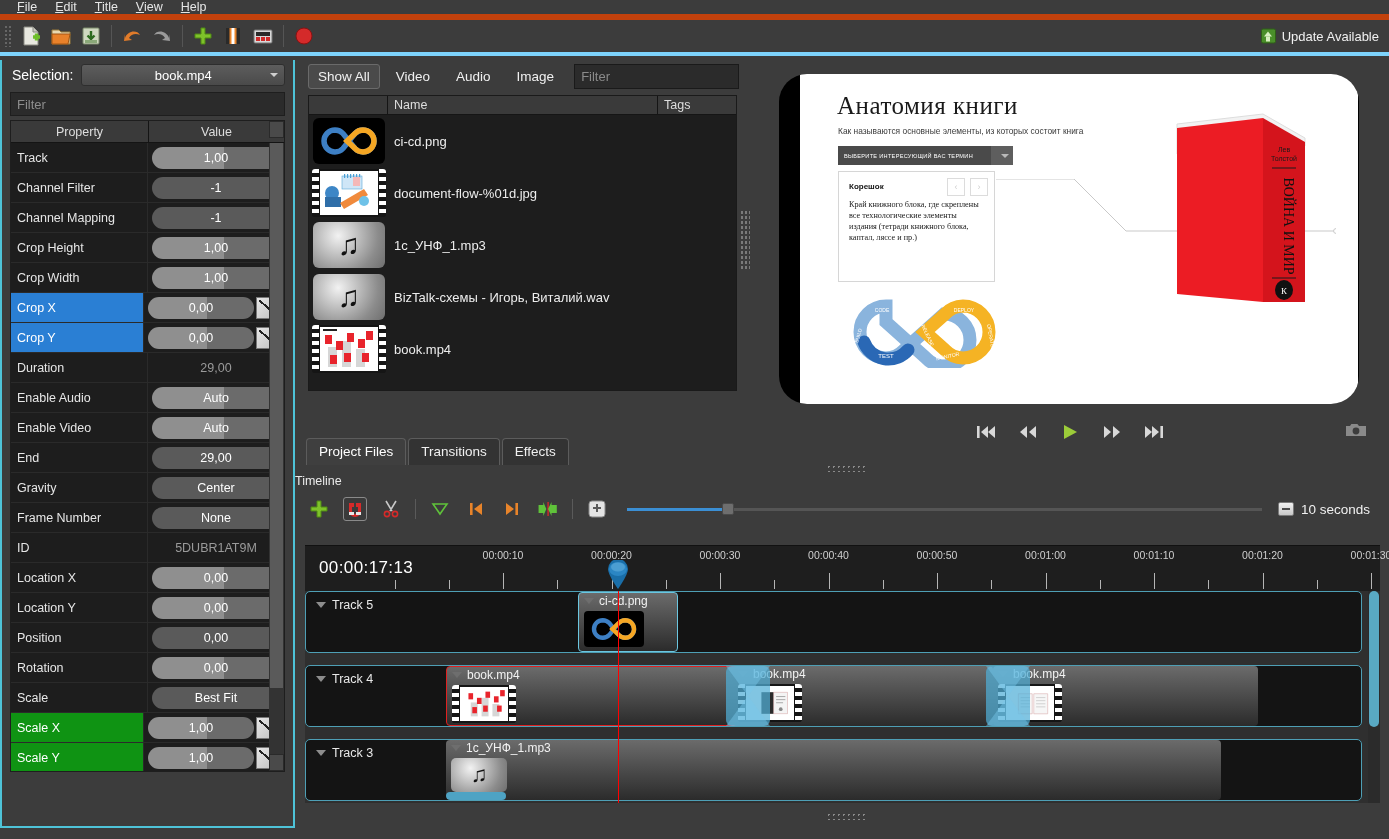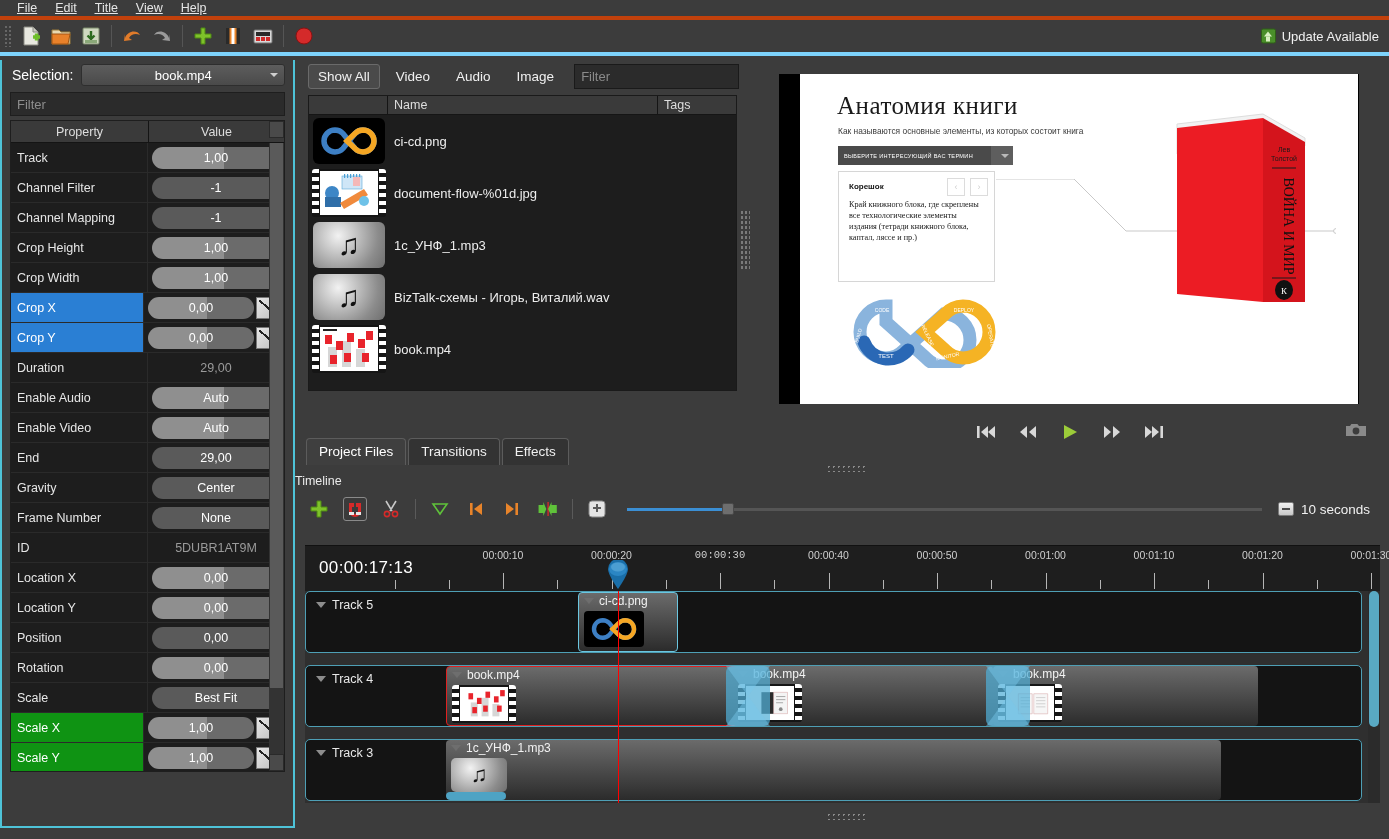--- a/index.html
+++ b/index.html
@@ -7,21 +7,21 @@
   body {
     background:#3c3c3c;
     font-family:"Liberation Sans", sans-serif;
     font-size:12.5px;
     color:#e8e8e8;
     -webkit-font-smoothing:antialiased;
   }
   .app { position:relative; width:1389px; height:839px; background:#3c3c3c; }
 
   
-  .menubar { height:20px; background:#3c3c3c; display:flex; align-items:center; padding-left:8px; border-bottom:4px solid #c2410c;text-decoration:underline; }
+  .menubar { height:20px; background:#3c3c3c; display:flex; align-items:center; padding-left:8px; border-bottom:6px solid #c2410c; }
   .menubar .mi { padding:2px 9px; font-size:12.5px; color:#e6e6e6; cursor:default; }
   .menubar .mi u { text-decoration:underline; }
 
   
   .toolbar { height:36px; background:#3c3c3c; display:flex; align-items:center; padding-left:4px; border-bottom:4px solid #7dd3fc; position:relative; }
   .grip { width:9px; height:22px; margin-right:3px;
      background-image:radial-gradient(#6d6d6d 1px, transparent 1px);
      background-size:4px 4px; opacity:.85; }
   .tb-btn { width:30px; height:30px; display:flex; align-items:center; justify-content:center; border-radius:2px; }
   .tb-sep { width:1px; height:22px; background:#555; margin:0 5px; }
@@ -105,21 +105,21 @@
   .vsplit { position:absolute; right:-5px; top:150px; width:10px; height:60px;
      background-image:radial-gradient(#7a7a7a 1px, transparent 1px); background-size:4px 5px; }
 
   
   .lower-tabs { position:absolute; left:300px; top:437px; width:445px; height:28px; display:flex; align-items:flex-end; gap:2px; padding-left:6px; }
   .ltab { padding:5px 12px 6px 12px; font-size:13.5px; color:#f0f0f0; background:#333; border:1px solid #5c5c5c; border-bottom:none; border-radius:4px 4px 0 0;}
   .ltab.active { background:#3f3f3f; color:#fff; }
 
   
   #preview { position:absolute; left:750px; top:60px; width:639px; height:408px; background:#3c3c3c; }
-  .vid-area { margin:14px 10px 0 29px; width:580px; height:330px; background:#000; position:relative; overflow:hidden; }
+  .vid-area { margin:14px 10px 0 29px; width:580px; height:330px; background:#000; position:relative; overflow:hidden;border-radius:28px; }
   .vid-inner { position:absolute; left:21px; top:0; width:558px; height:330px; background:#fff; }
   .anat-title { font-family:"Liberation Serif", serif; font-size:25px; color:#1a1a1a; position:absolute; left:37px; top:18px; letter-spacing:.5px; }
   .anat-sub { font-size:8.4px; color:#3a3a3a; position:absolute; left:38px; top:52px; }
   .anat-combo { position:absolute; left:38px; top:72px; width:175px; height:19px; background:#4a4a4a; display:flex; align-items:center; }
   .anat-combo span { font-size:5.6px; color:#fff; padding-left:6px; letter-spacing:.3px; }
   .anat-combo .cv { position:absolute; right:0; top:0; width:22px; height:19px; background:#5e5e5e; display:flex; align-items:center; justify-content:center; }
   .anat-combo .cv i { display:block; width:0;height:0;border-left:4px solid transparent;border-right:4px solid transparent;border-top:4px solid #b9b9b9; }
   .anat-card { position:absolute; left:38px; top:97px; width:157px; height:111px; border:1px solid #d6d6d6; background:#fff; }
   .anat-card h4 { font-size:8px; color:#111; position:absolute; left:10px; top:10px; }
   .anat-card p { font-family:"Liberation Serif", serif; font-size:8.2px; color:#1a1a1a; position:absolute; left:10px; top:27px; width:132px; line-height:1.35; }
@@ -710,21 +710,21 @@
 
     <div class="ruler">
       <div class="tc">00:00:17:13</div>
       <div id="ruler-marks">
           <div class="rt" style="left: 198px;">00:00:10</div>
           <div class="tick maj" style="left: 198px;"></div>
           <div class="tick min" style="left: 143.75px;"></div>
           <div class="rt" style="left: 306.5px;">00:00:20</div>
           <div class="tick maj" style="left: 306.5px;"></div>
           <div class="tick min" style="left: 252.25px;"></div>
-          <div class="rt" style="left: 415px; font-family: Liberation Mono, monospace;">00:00:30</div>
+          <div class="rt" style="left: 415px;">00:00:30</div>
           <div class="tick maj" style="left: 415px;"></div>
           <div class="tick min" style="left: 360.75px;"></div>
           <div class="rt" style="left: 523.5px;">00:00:40</div>
           <div class="tick maj" style="left: 523.5px;"></div>
           <div class="tick min" style="left: 469.25px;"></div>
           <div class="rt" style="left: 632px;">00:00:50</div>
           <div class="tick maj" style="left: 632px;"></div>
           <div class="tick min" style="left: 577.75px;"></div>
           <div class="rt" style="left: 740.5px;">00:01:00</div>
           <div class="tick maj" style="left: 740.5px;"></div>

